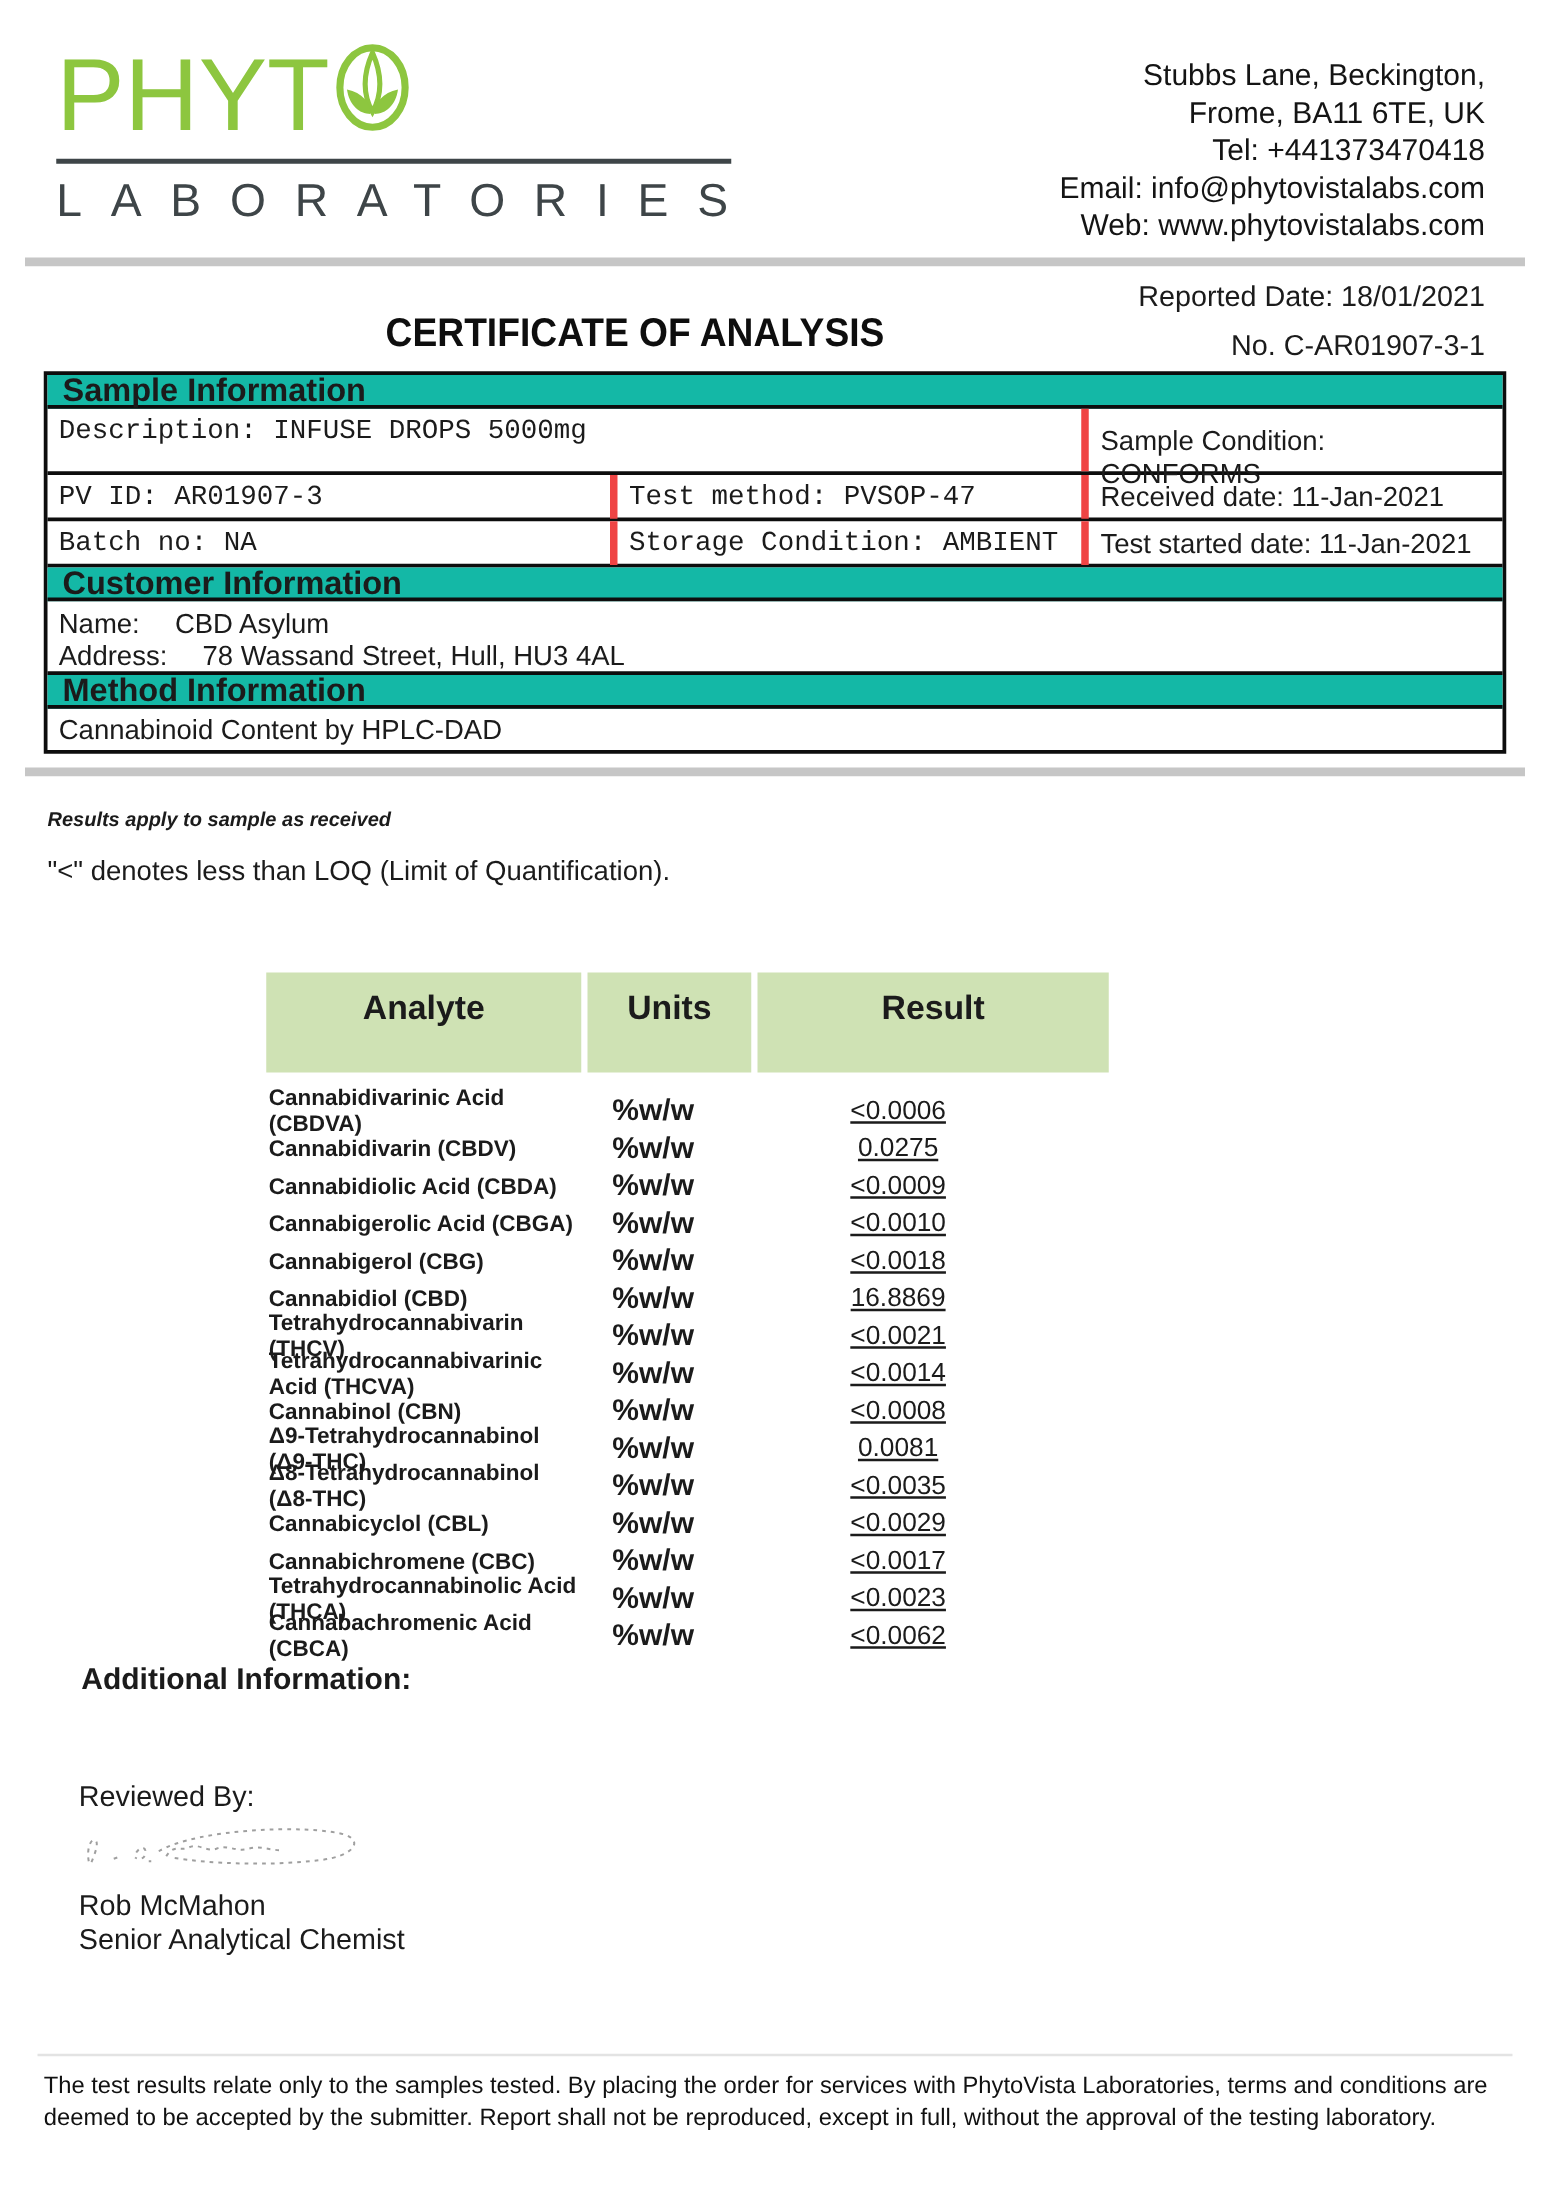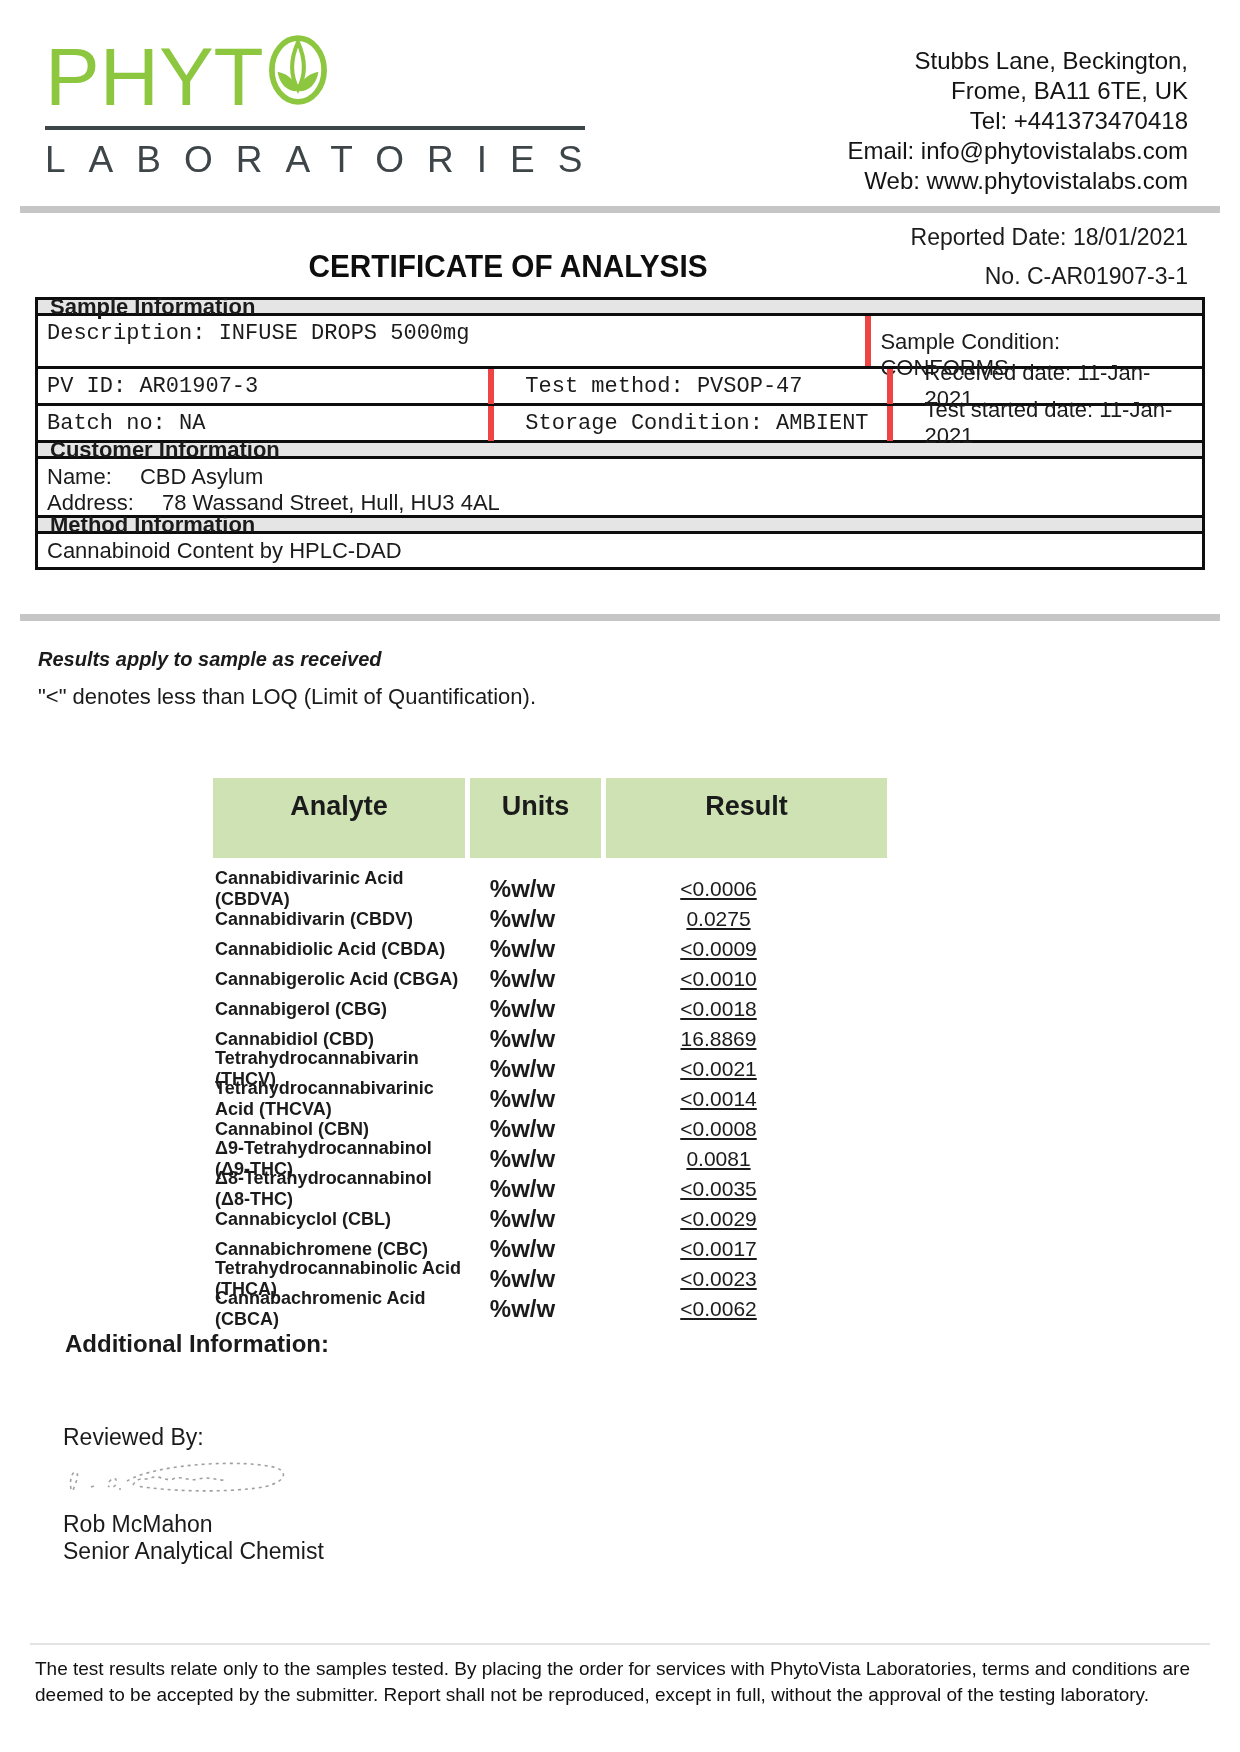--- a/index.html
+++ b/index.html
@@ -47,40 +47,40 @@
   }
 
   
   .info-box {
     position: absolute; left: 35px; top: 297px; width: 1170px;
     border: 3px solid #0d0d0d; font-size: 22px;
   }
   .info-box > div { border-bottom: 3px solid #0d0d0d; }
   .info-box > div:last-child { border-bottom: none; }
   .sec-bar {
-    height: 16px; background: #e5e5e5; font-weight: bold;
-    padding-left: 12px; display: flex; align-items: center; font-size: 22px;
+    height: 27px; background: #14b8a6; font-weight: bold;
+    padding-left: 12px; display: flex; align-items: center; font-size: 26px;
   }
   .row { display: flex; }
   .row .cell { padding: 5px 9px; }
   .row .cell.bdr { border-right: 6px solid #ef4444; font-family: Liberation Mono, monospace; }
   .r-desc { height: 53px; }
   .r-desc .c-left  { flex: 0 0 71.6%; }
   .r-desc .c-right { flex: 1 1 auto; padding-top: 13px; }
-  .r-3col { height: 37px; align-items: center; gap: 22px; }
+  .r-3col { height: 37px; align-items: flex-start; }
   .r-3col .c1 { flex: 0 0 39.2%; }
   .r-3col .c2 { flex: 0 0 32.4%; }
   .r-3col .c3 { flex: 1 1 auto; }
   .cust-cell { height: 59px; padding: 5px 9px; display: flex; flex-direction: column; justify-content: space-between; }
   .cust-line .lbl { display: inline-block; }
   .cust-line .val { display: inline-block; margin-left: 22px; }
   .method-cell { height: 33px; padding: 5px 9px; display: flex; align-items: center; }
 
   
-  .note1 { position: absolute; left: 38px; top: 648px; font-size: 20px; font-weight: bold; font-style: italic; }
+  .note1 { position: absolute; left: 38px; top: 648px; font-size: 16px; font-weight: bold; font-style: italic; }
   .note2 { position: absolute; left: 38px; top: 684px; font-size: 22px; }
 
   
   .results { position: absolute; left: 213px; top: 778px; width: 680px; }
   .res-head { display: flex; }
   .res-head .hcell {
     background: #cfe2b4; height: 80px; padding-top: 13px;
     text-align: center; font-weight: bold; font-size: 27px;
   }
   .col-analyte { width: 252px; }

